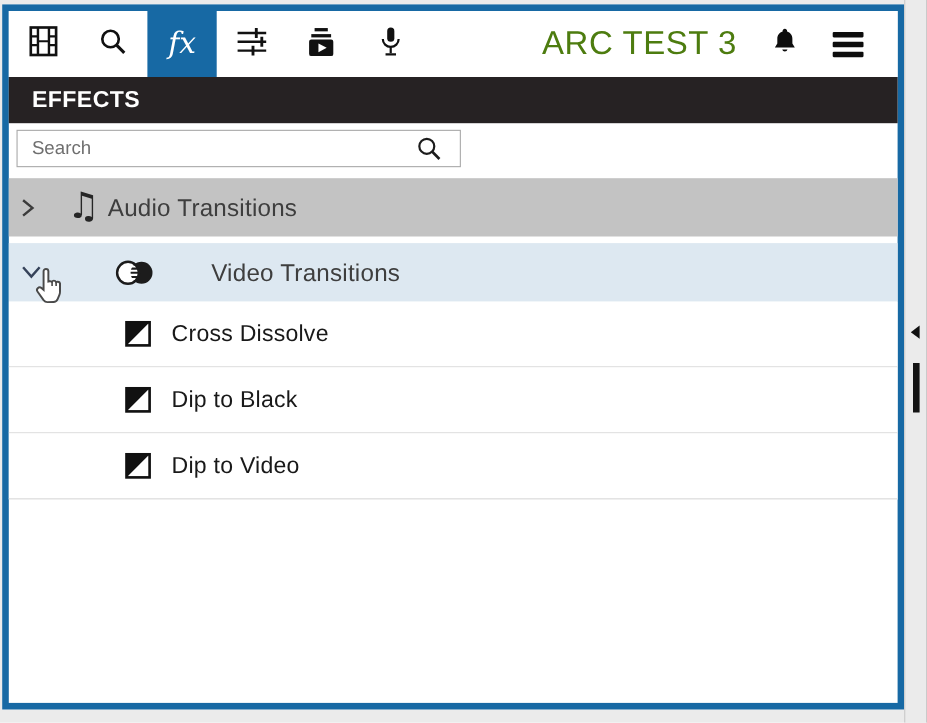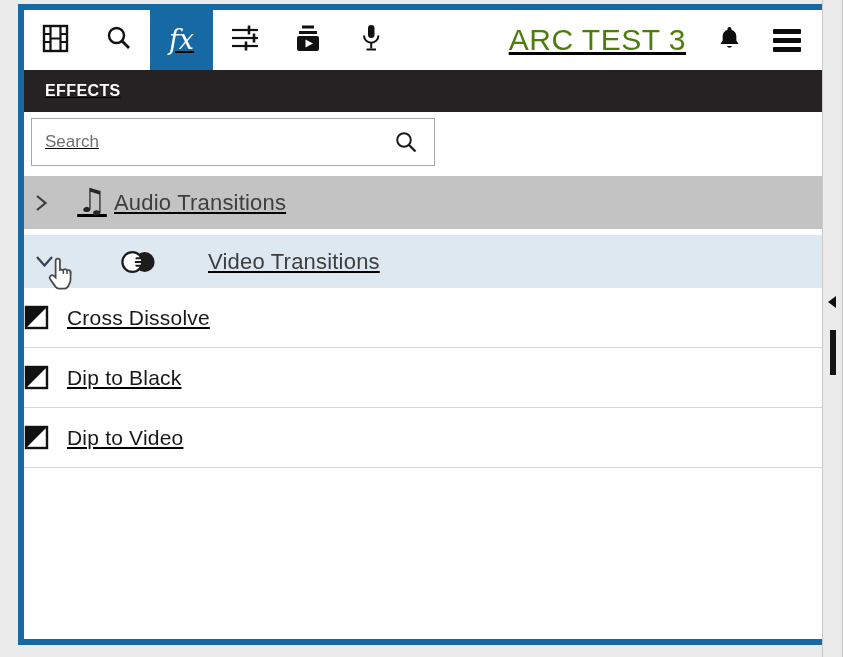--- a/index.html
+++ b/index.html
@@ -3,25 +3,24 @@
 <meta charset="utf-8">
 <style>
   html,body{margin:0;padding:0;}
   body{
     width:843px;height:657px;position:relative;overflow:hidden;
     background:#ebebeb;
     font-family:"Liberation Sans", sans-serif;
   }
   
   .frame{
-    position:absolute;left:18px;top:4px;
+    position:absolute;left:2px;top:4px;
     width:808px;height:629px;
     border:6px solid #1769a4;
     background:#ffffff;
-    text-decoration:underline;
   }
   
   .toolbar{height:60px;display:flex;align-items:stretch;background:#fff;}
   .tbtn{
     width:63px;display:flex;align-items:center;justify-content:center;
     cursor:pointer;flex:0 0 auto;
   }
   .tbtn.active{background:#1769a4;}
   .fx-glyph{
     color:#fff;font-family:"DejaVu Serif", serif;font-style:italic;
@@ -33,25 +32,25 @@
     white-space:nowrap;
   }
   .tbtn.narrow{width:58px;}
   .burger{display:flex;flex-direction:column;justify-content:center;gap:4px;}
   .burger b{display:block;width:28px;height:5px;background:#0d0d0d;border-radius:1px;}
   .toolbar .pad-r{width:16px;flex:0 0 auto;}
   
   .effects-bar{
     height:42px;background:#262223;color:#fff;
     display:flex;align-items:center;padding-left:21px;
-    font-size:16px;font-weight:bold;letter-spacing:.4px;
+    font-size:21px;font-weight:bold;letter-spacing:.4px;
   }
   
   .search-wrap{
-    margin:6px 0 0 7px;width:404px;height:48px;box-sizing:border-box;
+    margin:6px 0 0 7px;width:404px;height:34px;box-sizing:border-box;
     border:1px solid #a9a9a9;background:#fff;
     display:flex;align-items:center;
   }
   .search-wrap input{
     flex:1;border:none;outline:none;background:transparent;
     font-family:"Liberation Sans", sans-serif;
     font-size:17px;color:#444;padding:0 0 0 13px;
   }
   .search-wrap input::placeholder{color:#6f6f6f;opacity:1;}
   .search-wrap .mag{flex:0 0 auto;margin-right:15px;display:flex;cursor:pointer;}
@@ -66,21 +65,21 @@
   .group-row.gap{margin-bottom:6px;}
   .chev{width:24px;flex:0 0 auto;display:flex;align-items:center;}
   .g-icon{
     width:36px;margin-left:16px;flex:0 0 auto;display:flex;
     align-items:center;justify-content:center;
   }
   .note{font-family:"DejaVu Sans", sans-serif;font-size:33px;color:#262626;line-height:1;transform:translateY(-2px);}
   .g-label{margin-left:4px;font-size:22px;color:#3e3e3e;letter-spacing:.2px;}
   .child-row{
     height:60px;display:flex;align-items:center;background:#fff;
-    box-sizing:border-box;border-bottom:1px solid #d8d8d8;
+    padding-left:105px;box-sizing:border-box;border-bottom:1px solid #d8d8d8;
     cursor:pointer;
   }
   .c-icon{width:25px;flex:0 0 auto;display:flex;}
   .c-label{margin-left:18px;font-size:21px;color:#191919;letter-spacing:.2px;}
   .children{margin-bottom:6px;}
   .anim-row{height:54px;}
   
   .hand{position:absolute;left:21px;top:17px;z-index:5;pointer-events:none;}
   
   .right-strip{

